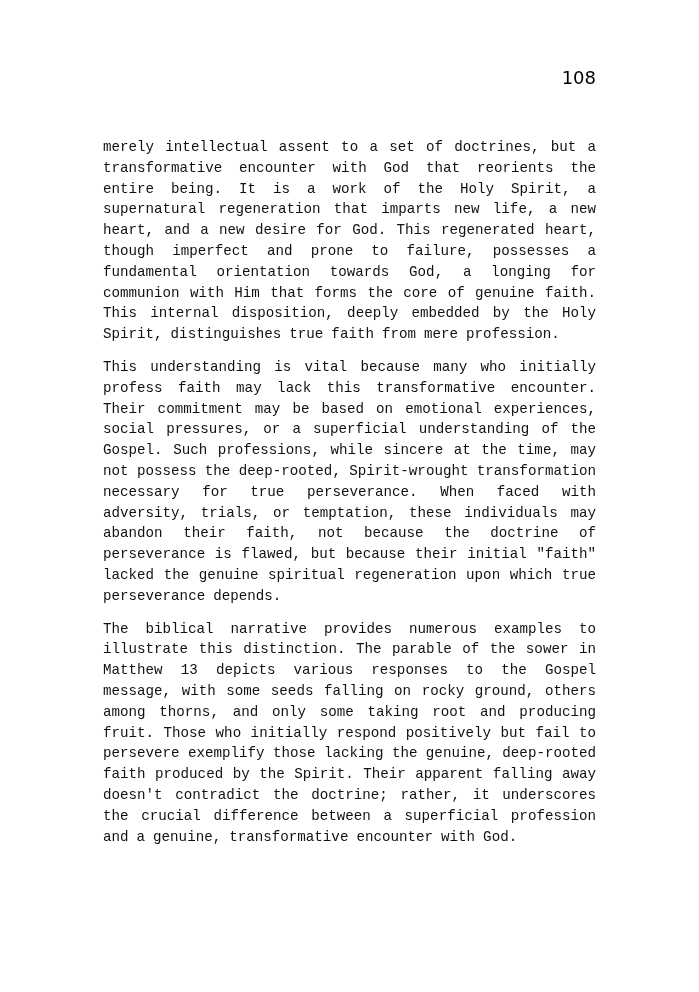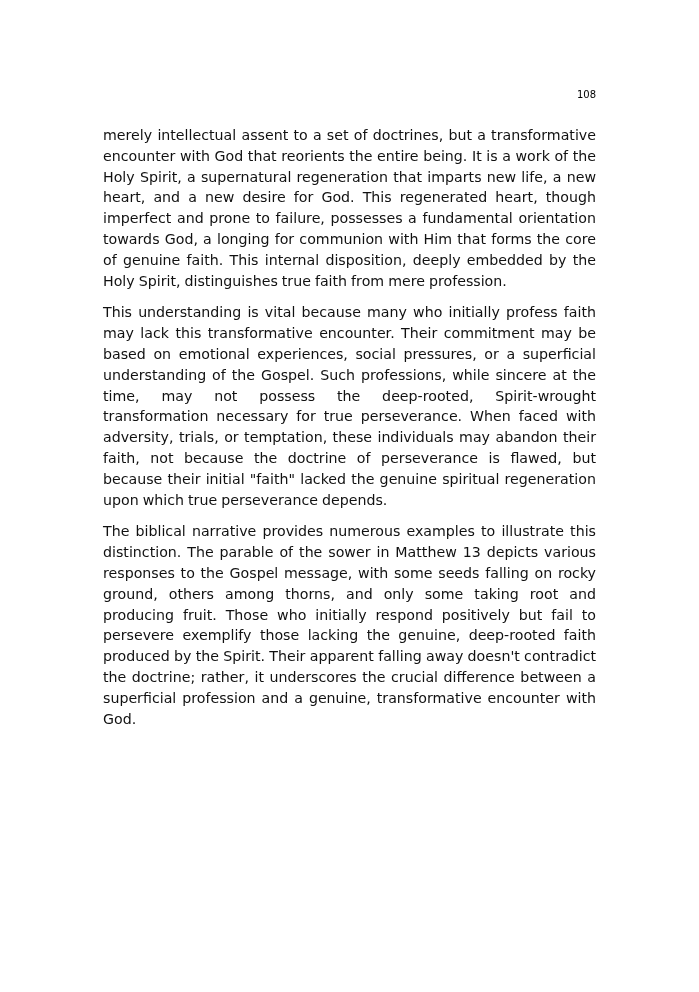--- a/index.html
+++ b/index.html
@@ -15,43 +15,44 @@
   }
   .page {
     position: absolute;
     left: 0; top: 0;
     width: 699px;
     height: 992px;
     background: #ffffff;
   }
   .page-number {
     position: absolute;
-    top: 85px;
+    top: 68px;
     right: 103px;
     font-family: "DejaVu Sans", sans-serif;
-    font-size: 10px;
+    font-size: 18px;
     color: #000000;
     line-height: 20px;
   }
   .body-text {
     position: absolute;
     left: 103px;
     top: 125px;
     width: 493px;
     font-family: "DejaVu Sans", sans-serif;
     font-size: 14.2px;
     line-height: 20.8px;
     color: #111111;
     letter-spacing: 0px;
     word-spacing: -0.5px;
   }
   .body-text p {
-    margin: 0 0 11px 0;
+    margin: 12px 0 11px 0;
     text-align: justify;
     text-align-last: left;
+    font-family: Liberation Mono, monospace;
   }
   .body-text p.cut {
     text-align-last: justify;
   }
 </style>
 </head>
 <body>
 
 <div class="page">
   <div class="page-number">108</div>

